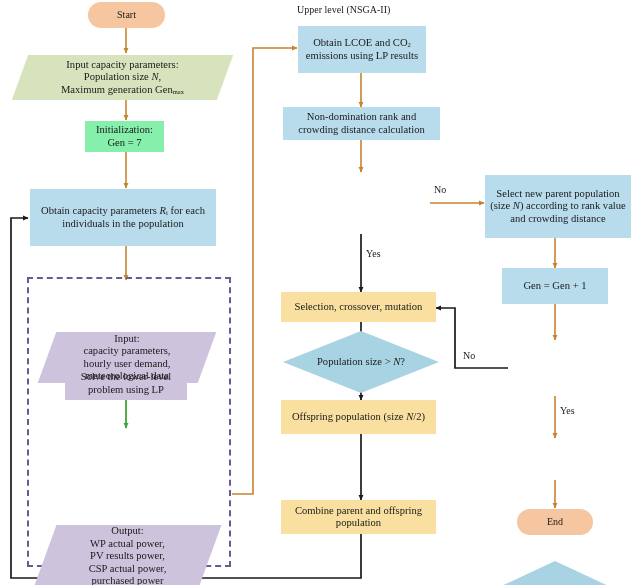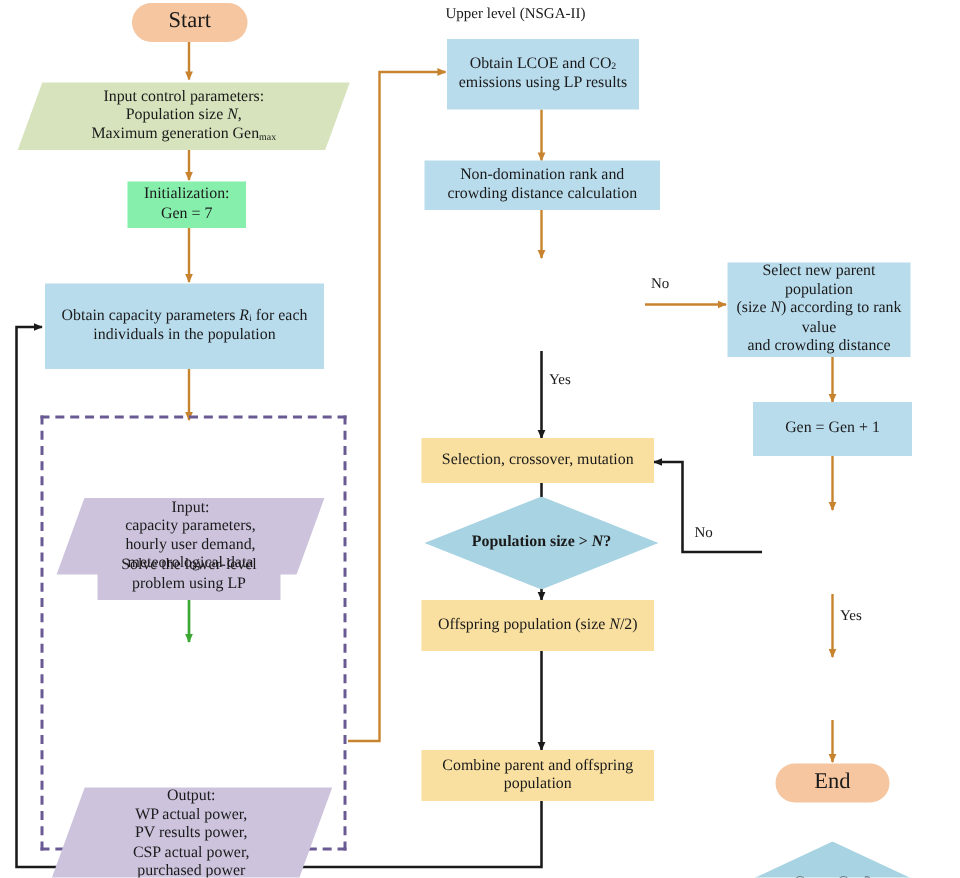--- a/index.html
+++ b/index.html
@@ -32,21 +32,21 @@
   .diamond .dshape{position:absolute;left:0;top:0;width:100%;height:100%;
       background:#a8d3e2;clip-path:polygon(50% 0,100% 50%,50% 100%,0 50%);}
   .diamond .txt{position:relative;z-index:2;}
 
   .dashed-group{position:absolute;border:2.5px dashed #6a5a94;background:transparent;}
 
   .flabel{position:absolute;font-size:10px;white-space:nowrap;}
   .heading{position:absolute;font-size:10px;white-space:nowrap;}
 
   .fs11{font-size:10.6px;}
-  .fs12{font-size:15px;}
+  .fs12{font-size:10px;}
   i.it{font-style:italic;}
   sub{font-size:.62em;vertical-align:-0.18em;}
 </style>
 </head>
 <body>
 
 <div id="canvas">
 
   <svg class="wires" viewBox="0 0 640 585">
     <defs>
@@ -93,21 +93,21 @@
   <div class="dashed-group" style="left:27px;top:277px;width:200px;height:286px;"></div>
   <div class="flabel" style="left:74px;top:527px;font-size:11.5px;">Lower level (LP)</div>
 
   <div class="node term" style="left:88px;top:2px;width:77px;height:26px;">
     <span class="txt fs12">Start</span>
   </div>
 
   <div class="node para para-green" style="left:20px;top:55px;width:205px;height:45px;">
     <span class="pshape"></span>
     <span class="txt fs11">
-      <span>Input control parameters:</span><br>
+      <span>Input capacity parameters:</span><br>
       <span>Population size </span><i class="it">N</i><span>,</span><br>
       <span>Maximum generation Gen</span><sub>max</sub>
     </span>
   </div>
 
   <div class="node rect-green" style="left:85px;top:121px;width:79px;height:31px;">
     <span class="txt fs11">
       <span>Initialization:</span><br>
       <span>Gen = 7</span>
     </span>
@@ -155,21 +155,21 @@
     </span>
   </div>
 
   <div class="node rect-blue" style="left:283px;top:107px;width:157px;height:33px;">
     <span class="txt fs11">
       <span>Non-domination rank and</span><br>
       <span>crowding distance calculation</span>
     </span>
   </div>
 
-  <div class="node diamond" style="left:283px;top:172px;width:156px;height:62px;font-weight:bold;">
+  <div class="node diamond" style="left:283px;top:172px;width:156px;height:62px;">
     <span class="dshape"></span>
     <span class="txt fs11">
       <span>Population size &gt; </span><i class="it">N</i><span>?</span>
     </span>
   </div>
 
   <div class="flabel" style="left:434px;top:184px;">No</div>
   <div class="flabel" style="left:366px;top:248px;">Yes</div>
 
   <div class="node rect-yellow" style="left:281px;top:292px;width:155px;height:30px;">
@@ -182,21 +182,21 @@
     </span>
   </div>
 
   <div class="node rect-yellow" style="left:281px;top:500px;width:155px;height:34px;">
     <span class="txt fs11">
       <span>Combine parent and offspring</span><br>
       <span>population</span>
     </span>
   </div>
 
-  <div class="node rect-blue" style="left:485px;top:175px;width:122px;height:63px;">
+  <div class="node rect-blue" style="left:485px;top:175px;width:146px;height:63px;">
     <span class="txt fs11">
       <span>Select new parent population</span><br>
       <span>(size </span><i class="it">N</i><span>) according to rank value</span><br>
       <span>and crowding distance</span>
     </span>
   </div>
 
   <div class="node rect-blue" style="left:502px;top:268px;width:106px;height:36px;">
     <span class="txt fs11">Gen = Gen + 1</span>
   </div>

